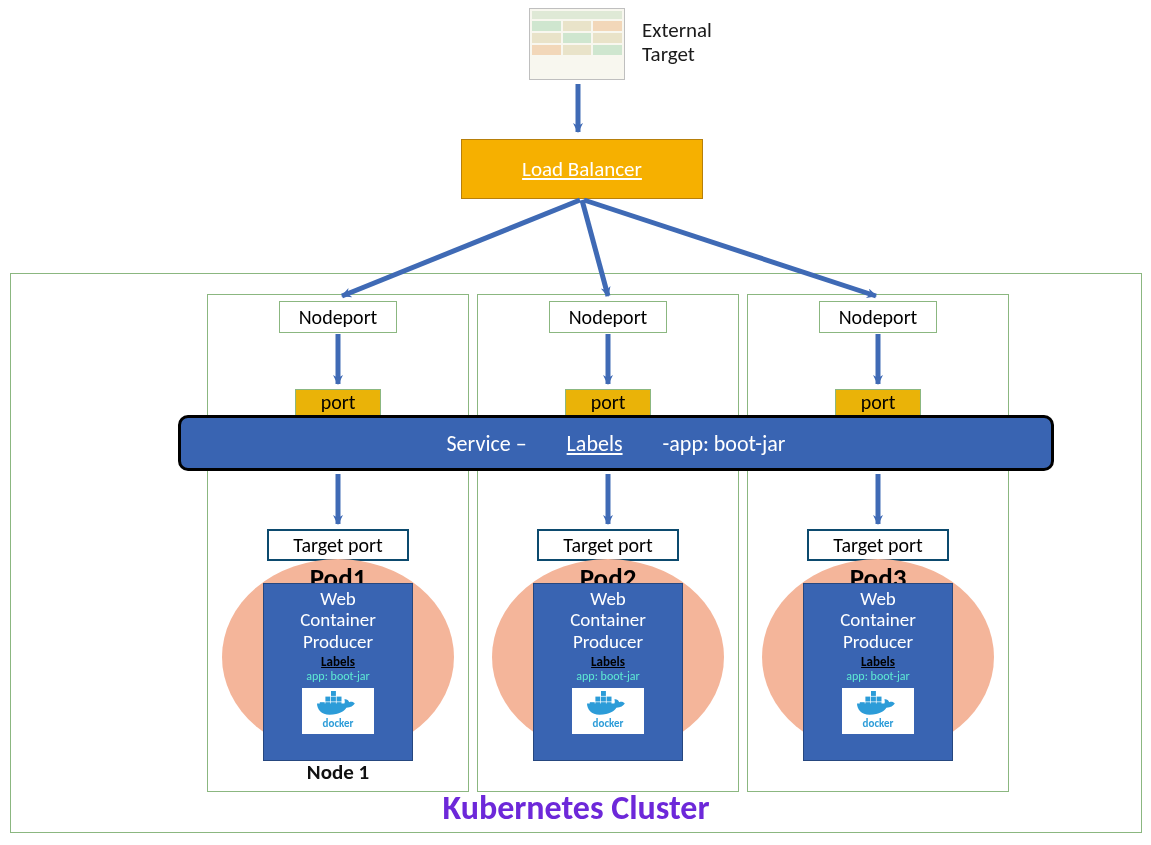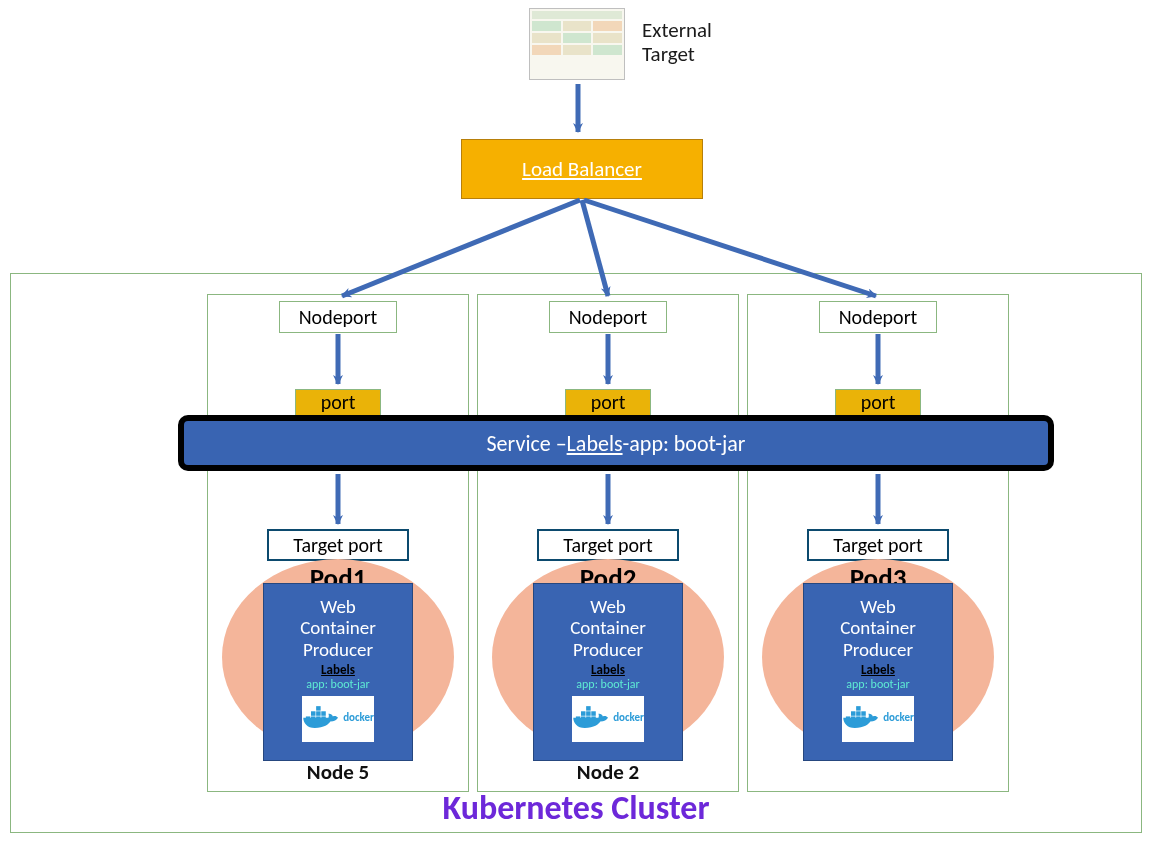--- a/index.html
+++ b/index.html
@@ -61,26 +61,27 @@
     font-size: 34px; font-weight: 700;
     color: #6d28d9;
   }
 
   
   .service {
     position: absolute;
     left: 178px; top: 415px;
     width: 876px; height: 56px;
     background: #3964B2;
-    border: 6px solid #000000;
+    border: 3px solid #000000;
     border-radius: 10px;
     color: #ffffff;
     font-size: 22px;
     display: flex; align-items: center; justify-content: center;
     z-index: 4;
+    gap: 40px;
   }
   .service .labels-underline { text-decoration: underline; }
 
   
   .node {
     position: absolute;
     top: 294px;
     width: 262px; height: 498px;
     border: 1px solid #8bb780;
     background: #ffffff;
@@ -121,31 +122,31 @@
     z-index: 2;
   }
   .node .container-card {
     position: absolute;
     top: 288px; left: 50%; transform: translateX(-50%);
     width: 150px; height: 178px;
     background: #3964B2;
     border: 1px solid #26477f;
     z-index: 3;
     color: #fff; text-align: center;
-    padding-top: 12px;
+    padding-top: 4px;
   }
   .node .container-card .title-line { font-size: 19px; line-height: 1.12; }
   .node .container-card .labels-word { font-size: 13px; text-decoration: underline; font-weight: 700; color: #000; margin-top: 2px; }
   .node .container-card .labels-value { font-size: 12px; color: #5eead4; }
   .node .container-card .docker {
     margin: 5px auto 0 auto;
     width: 72px; height: 46px;
     background: #fff;
     display:flex; align-items:center; justify-content:center;
-    flex-direction: row;
+    flex-direction: column;
   }
   .node .container-card .docker svg { width: 46px; height: 28px; }
   .node .container-card .docker .docker-text { font-size: 11px; color: #2c9cd8; font-weight: 600; margin-top: -2px; }
   .node .node-label {
     position: absolute; bottom: 6px; left: 0; right: 0;
     text-align: center; font-size: 21px; font-weight: 700; color: #111;
   }
 
   
   .node.n1 { left: 207px; }
@@ -229,21 +230,21 @@
           <rect x="14" y="8" width="7" height="7"></rect>
               <rect x="22" y="8" width="7" height="7"></rect>
               <rect x="30" y="8" width="7" height="7"></rect>
           <rect x="22" y="0" width="7" height="7"></rect>
           <path d="M2 24 h42 c6 0 10 -3 12 -6 c-2 -3 -6 -3 -8 -2 c-1 -4 -5 -5 -7 -4 c1 2 1 4 0 6 H2 c0 8 6 16 18 16 c14 0 22 -6 24 -10"></path>
         </g>
       </svg>
       <div class="docker-text">docker</div>
     </div>
   </div>
-  <div class="node-label">Node 5</div>
+  <div class="node-label">Node 1</div>
 </div>
 
 <div class="node n2">
   <div class="nodeport">
         <span>Nodeport</span>
       </div>
   <div class="portbox">
         <span>port</span>
       </div>
   <div class="targetport">
@@ -267,21 +268,20 @@
           <rect x="14" y="8" width="7" height="7"></rect>
               <rect x="22" y="8" width="7" height="7"></rect>
               <rect x="30" y="8" width="7" height="7"></rect>
           <rect x="22" y="0" width="7" height="7"></rect>
           <path d="M2 24 h42 c6 0 10 -3 12 -6 c-2 -3 -6 -3 -8 -2 c-1 -4 -5 -5 -7 -4 c1 2 1 4 0 6 H2 c0 8 6 16 18 16 c14 0 22 -6 24 -10"></path>
         </g>
       </svg>
       <div class="docker-text">docker</div>
     </div>
   </div>
-  <div class="node-label">Node 2</div>
 </div>
 
 <div class="node n3">
   <div class="nodeport">
         <span>Nodeport</span>
       </div>
   <div class="portbox">
         <span>port</span>
       </div>
   <div class="targetport">

